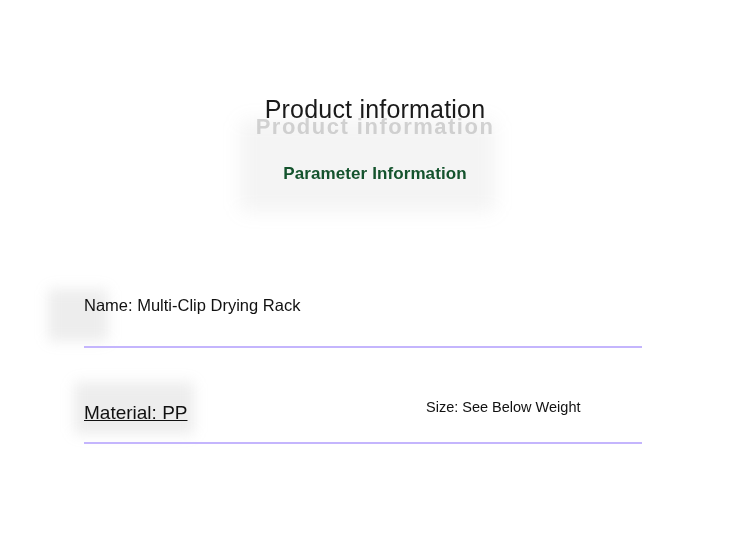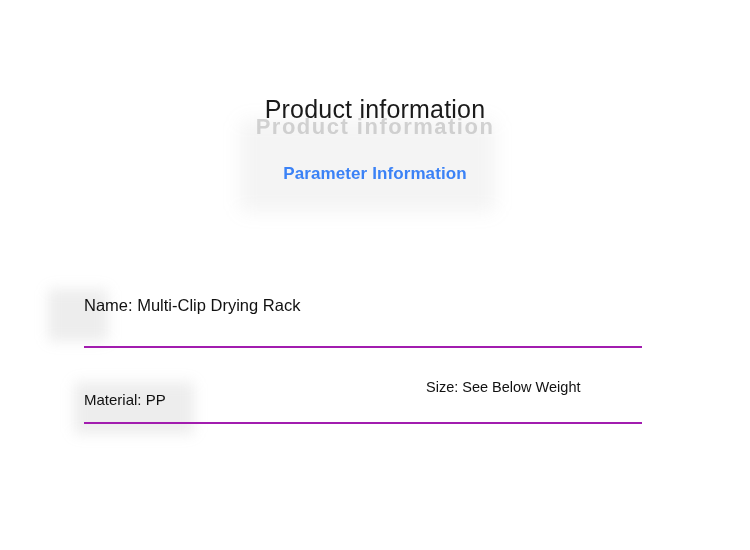--- a/index.html
+++ b/index.html
@@ -60,21 +60,21 @@
     font-weight: 700;
     color: rgba(130,130,130,0.33);
     letter-spacing: 1.5px;
     filter: blur(0.6px);
   }
 
   .subtitle {
     margin-top: 21px;
     font-size: 17px;
     font-weight: 700;
-    color: #3b82f6;
+    color: #14532d;
     letter-spacing: 0.1px;
   }
 
   
   .haze {
     position: absolute;
     left: 240px;
     top: 120px;
     width: 255px;
     height: 92px;
@@ -88,42 +88,42 @@
   .params {
     position: absolute;
     left: 84px;
     top: 288px;
     width: 558px;
   }
 
   .row {
     position: relative;
     height: 58px;
-    border-bottom: 2px solid #a21caf;
-    margin-bottom: 16px;
+    border-bottom: 2px solid #c4b5fd;
+    margin-bottom: 36px;
   }
 
   .row .cell-left {
     position: absolute;
     left: 0;
     top: 8px;
     max-width: 330px;
   }
 
   .row .cell-right {
     position: absolute;
     left: 342px;
     top: 8px;
     width: 200px;
   }
 
   .row-1 .cell-left { font-size: 16.5px; }
   .row-1 .cell-right { font-size: 14.5px; top: 11px; }
 
-  .row-2 .cell-left { font-size: 15px; top: 27px; }
+  .row-2 .cell-left { font-size: 19px; top: 18px; text-decoration: underline; }
   .row-2 .cell-right { font-size: 14.5px; top: 15px; line-height: 1.12; }
 
   
   .smudge {
     position: absolute;
     background: rgba(140,140,140,0.16);
     filter: blur(7px);
     pointer-events: none;
     border-radius: 4px;
   }

